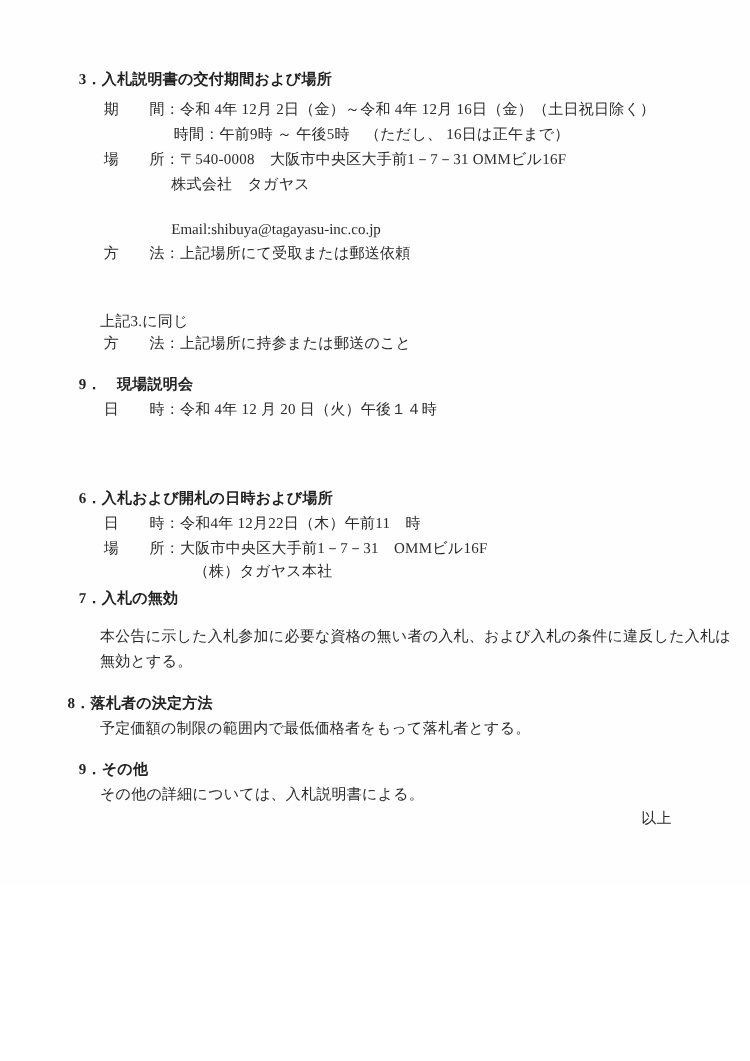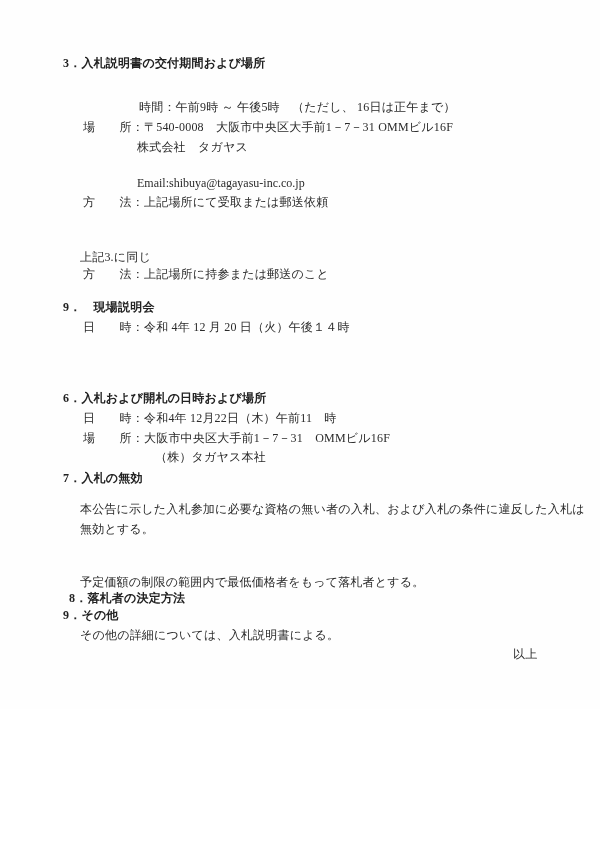--- a/index.html
+++ b/index.html
@@ -33,20 +33,21 @@
   .closing {
     font-weight: normal;
   }
 </style>
 </head>
 <body>
 
 <div class="page">
 
   <div class="line heading" style="left:63px; top:56px;">3．入札説明書の交付期間および場所</div>
+  <div class="line" style="left:83px; top:80px;">期　　間：令和 4年 12月 2日（金）～令和 4年 12月 16日（金）（土日祝日除く）</div>
   <div class="line" style="left:139px; top:100px;">時間：午前9時 ～ 午後5時　（ただし、 16日は正午まで）</div>
   <div class="line" style="left:83px; top:120px;">場　　所：〒540-0008　大阪市中央区大手前1－7－31 OMMビル16F</div>
   <div class="line" style="left:137px; top:140px;">株式会社　タガヤス</div>
   <div class="line latin" style="left:137px; top:176px;">Email:shibuya@tagayasu-inc.co.jp</div>
   <div class="line" style="left:83px; top:195px;">方　　法：上記場所にて受取または郵送依頼</div>
 
   <div class="line" style="left:80px; top:250px;">上記3.に同じ</div>
   <div class="line" style="left:83px; top:267px;">方　　法：上記場所に持参または郵送のこと</div>
 
   <div class="line heading" style="left:63px; top:300px;">9．　現場説明会</div>
@@ -54,21 +55,21 @@
 
   <div class="line heading" style="left:63px; top:391px;">6．入札および開札の日時および場所</div>
   <div class="line" style="left:83px; top:411px;">日　　時：令和4年 12月22日（木）午前11　時</div>
   <div class="line" style="left:83px; top:431px;text-align:right;">場　　所：大阪市中央区大手前1－7－31　OMMビル16F</div>
   <div class="line" style="left:155px; top:450px;">（株）タガヤス本社</div>
 
   <div class="line heading" style="left:63px; top:471px;">7．入札の無効</div>
   <div class="line" style="left:80px; top:502px;">本公告に示した入札参加に必要な資格の無い者の入札、および入札の条件に違反した入札は</div>
   <div class="line" style="left:80px; top:522px;">無効とする。</div>
 
-  <div class="line heading" style="left:69px; top:555px;margin-top:36px;">8．落札者の決定方法</div>
+  <div class="line heading" style="left:54px; top:555px;">8．落札者の決定方法</div>
   <div class="line" style="left:80px; top:575px;">予定価額の制限の範囲内で最低価格者をもって落札者とする。</div>
 
   <div class="line heading" style="left:63px; top:608px;">9．その他</div>
   <div class="line" style="left:80px; top:628px;">その他の詳細については、入札説明書による。</div>
 
   <div class="line closing" style="left:513px; top:647px;">以上</div>
 
 </div>
 
 </body></html>

